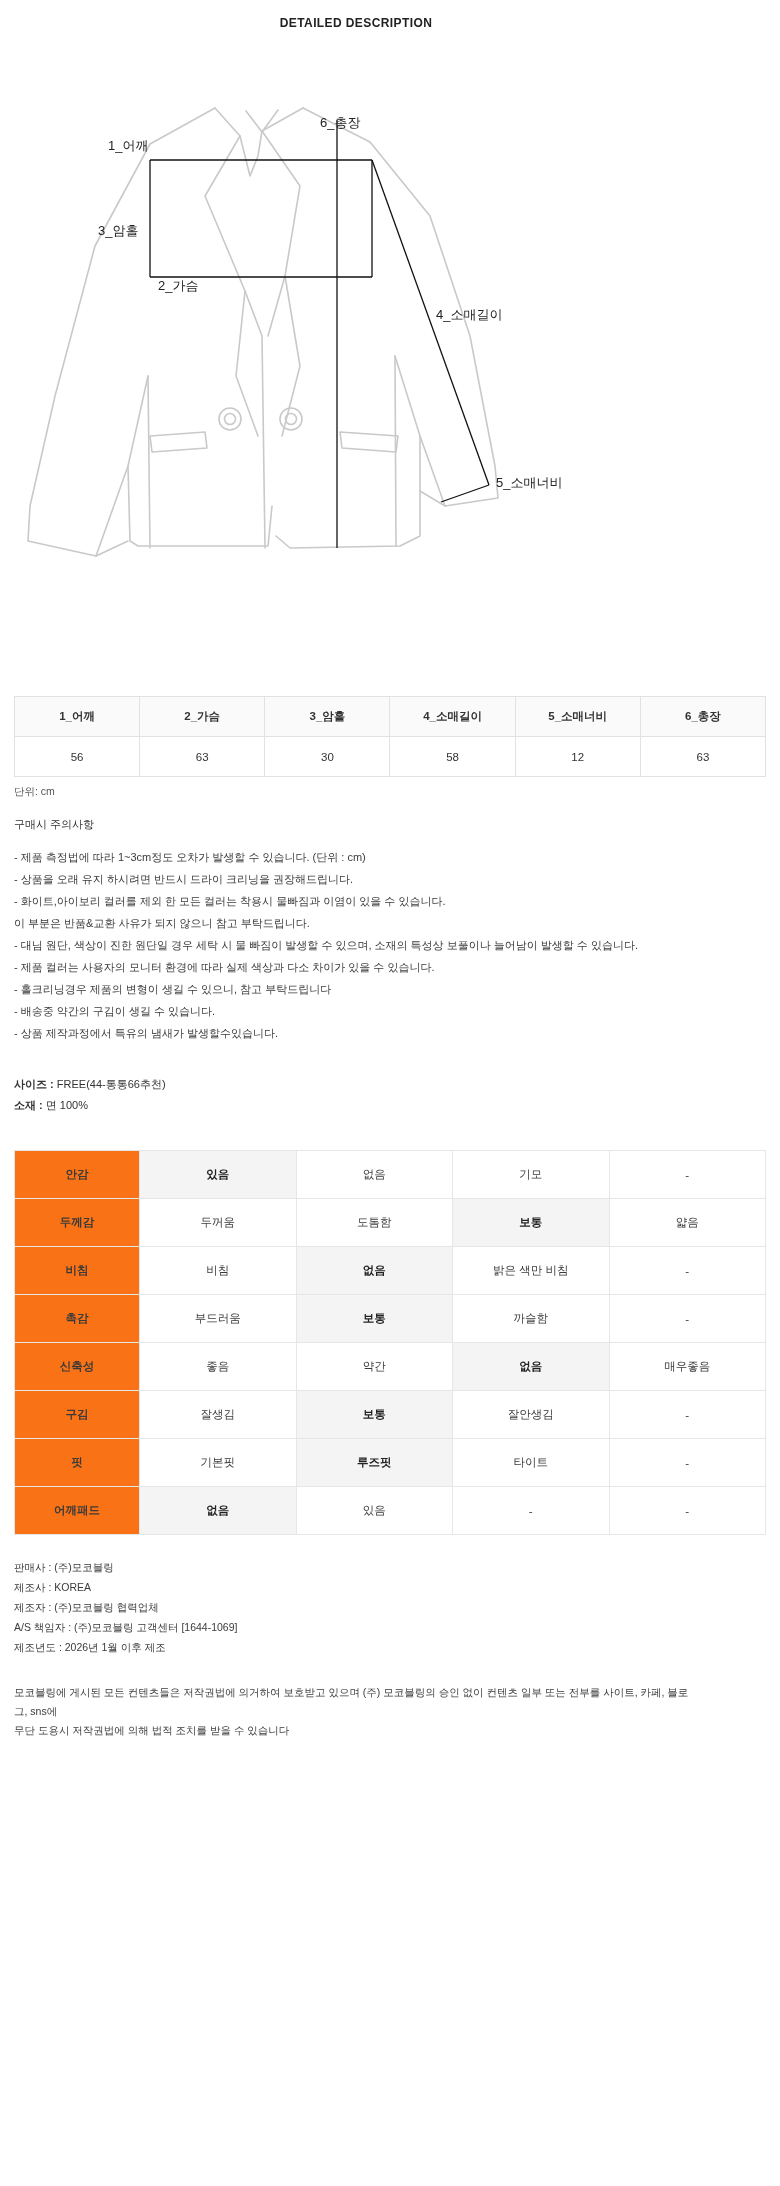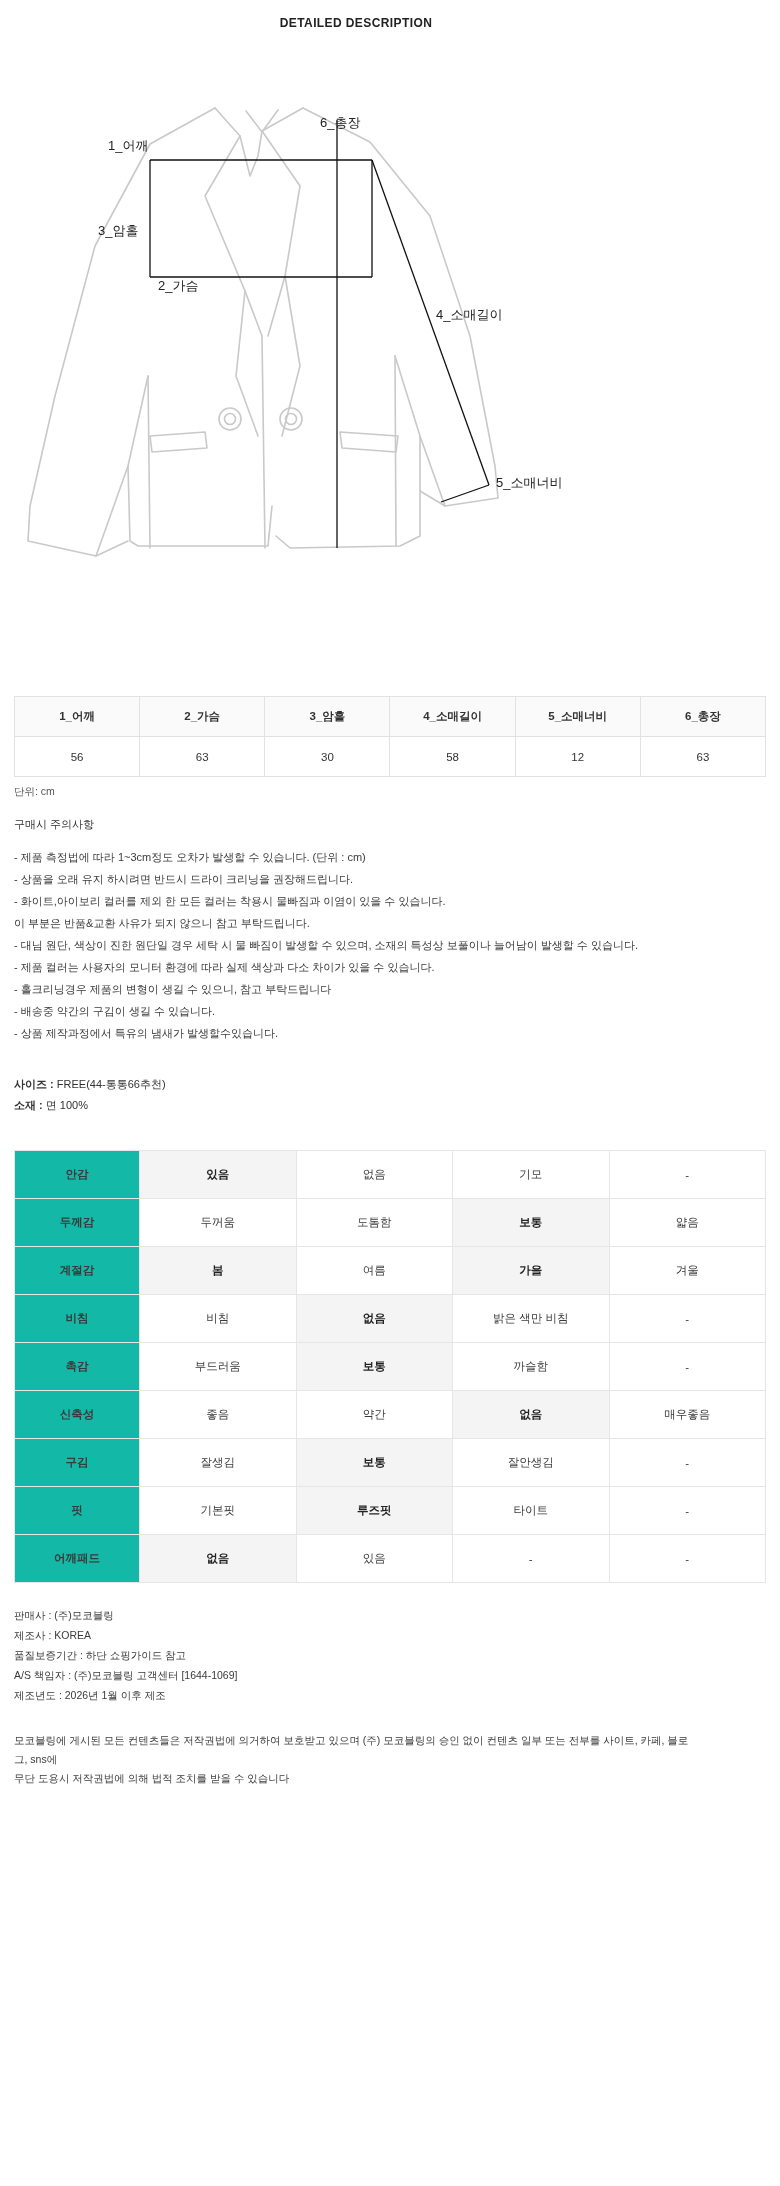--- a/index.html
+++ b/index.html
@@ -118,21 +118,21 @@
     border: 1px solid #e6e6e6;
     height: 48px;
     text-align: center;
     vertical-align: middle;
     font-size: 11.5px;
     color: #3a3a3a;
   }
   table.attr td.label {
     font-weight: bold;
     width: 125px;
-    background: #14b8a6;
+    background: #f97316;
   }
   table.attr td.sel {
     background: #f4f4f4;
     font-weight: bold;
     color: #222;
   }
 
   
   .footer-info {
     padding: 22px 14px 0 14px;
@@ -292,27 +292,20 @@
           <td>-</td>
         </tr>
         <tr>
           <td class="label">두께감</td>
           <td>두꺼움</td>
           <td>도톰함</td>
           <td class="sel">보통</td>
           <td>얇음</td>
         </tr>
         <tr>
-          <td class="label">계절감</td>
-          <td class="sel">봄</td>
-          <td>여름</td>
-          <td class="sel">가을</td>
-          <td>겨울</td>
-        </tr>
-        <tr>
           <td class="label">비침</td>
           <td>비침</td>
           <td class="sel">없음</td>
           <td>밝은 색만 비침</td>
           <td>-</td>
         </tr>
         <tr>
           <td class="label">촉감</td>
           <td>부드러움</td>
           <td class="sel">보통</td>
@@ -347,21 +340,21 @@
           <td>-</td>
           <td>-</td>
         </tr>
       </tbody>
     </table>
   </div>
 
   <div class="footer-info">
     <div>판매사 : (주)모코블링</div>
     <div>제조사 : KOREA</div>
-    <div>품질보증기간 : 하단 쇼핑가이드 참고</div>
+    <div>제조자 : (주)모코블링 협력업체</div>
     <div>A/S 책임자 : (주)모코블링 고객센터 [1644-1069]</div>
     <div>제조년도 : 2026년 1월 이후 제조</div>
   </div>
 
   <div class="copyright">
     <div>모코블링에 게시된 모든 컨텐츠들은 저작권법에 의거하여 보호받고 있으며 (주) 모코블링의 승인 없이 컨텐츠 일부 또는 전부를 사이트, 카페, 블로그, sns에</div>
     <div>무단 도용시 저작권법에 의해 법적 조치를 받을 수 있습니다</div>
   </div>
 
 </div>

